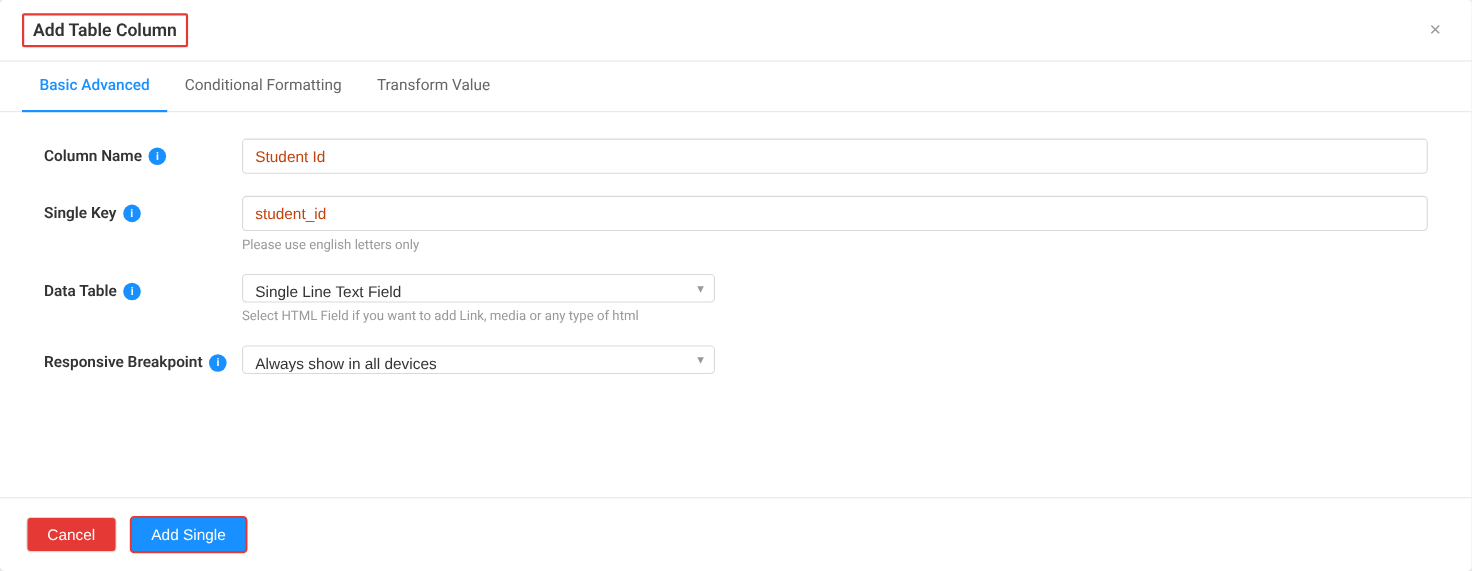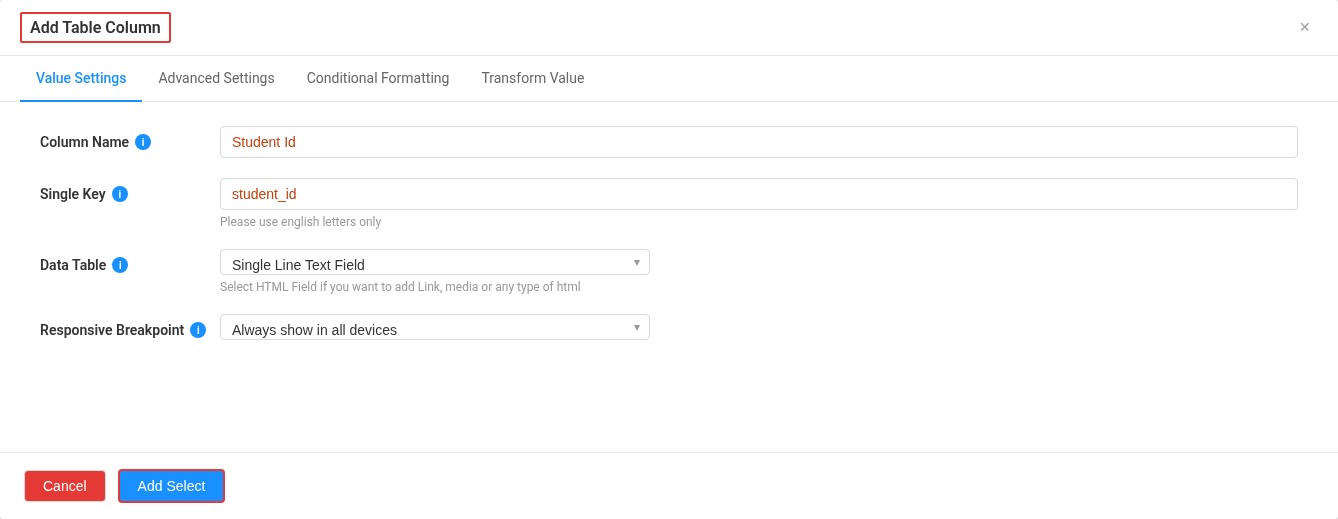--- a/index.html
+++ b/index.html
@@ -169,24 +169,21 @@
 
 <div class="modal">
 
   <div class="modal-header">
     <span class="modal-title">Add Table Column</span>
     <button class="close-btn">×</button>
   </div>
 
   <div class="tabs">
     <div class="tab active">
-      <span>Value Settings</span>
-    </div>
-    <div class="tab">
-      <span>Advanced Settings</span>
+      <span>Basic Advanced</span>
     </div>
     <div class="tab">
       <span>Conditional Formatting</span>
     </div>
     <div class="tab">
       <span>Transform Value</span>
     </div>
   </div>
 
   <div class="modal-body">
@@ -247,15 +244,15 @@
           </select>
           <span class="select-arrow">▾</span>
         </div>
       </div>
     </div>
 
   </div>
 
   <div class="modal-footer">
     <button class="btn-cancel">Cancel</button>
-    <button class="btn-add">Add Select</button>
+    <button class="btn-add">Add Single</button>
   </div>
 </div>
 
 </body></html>

